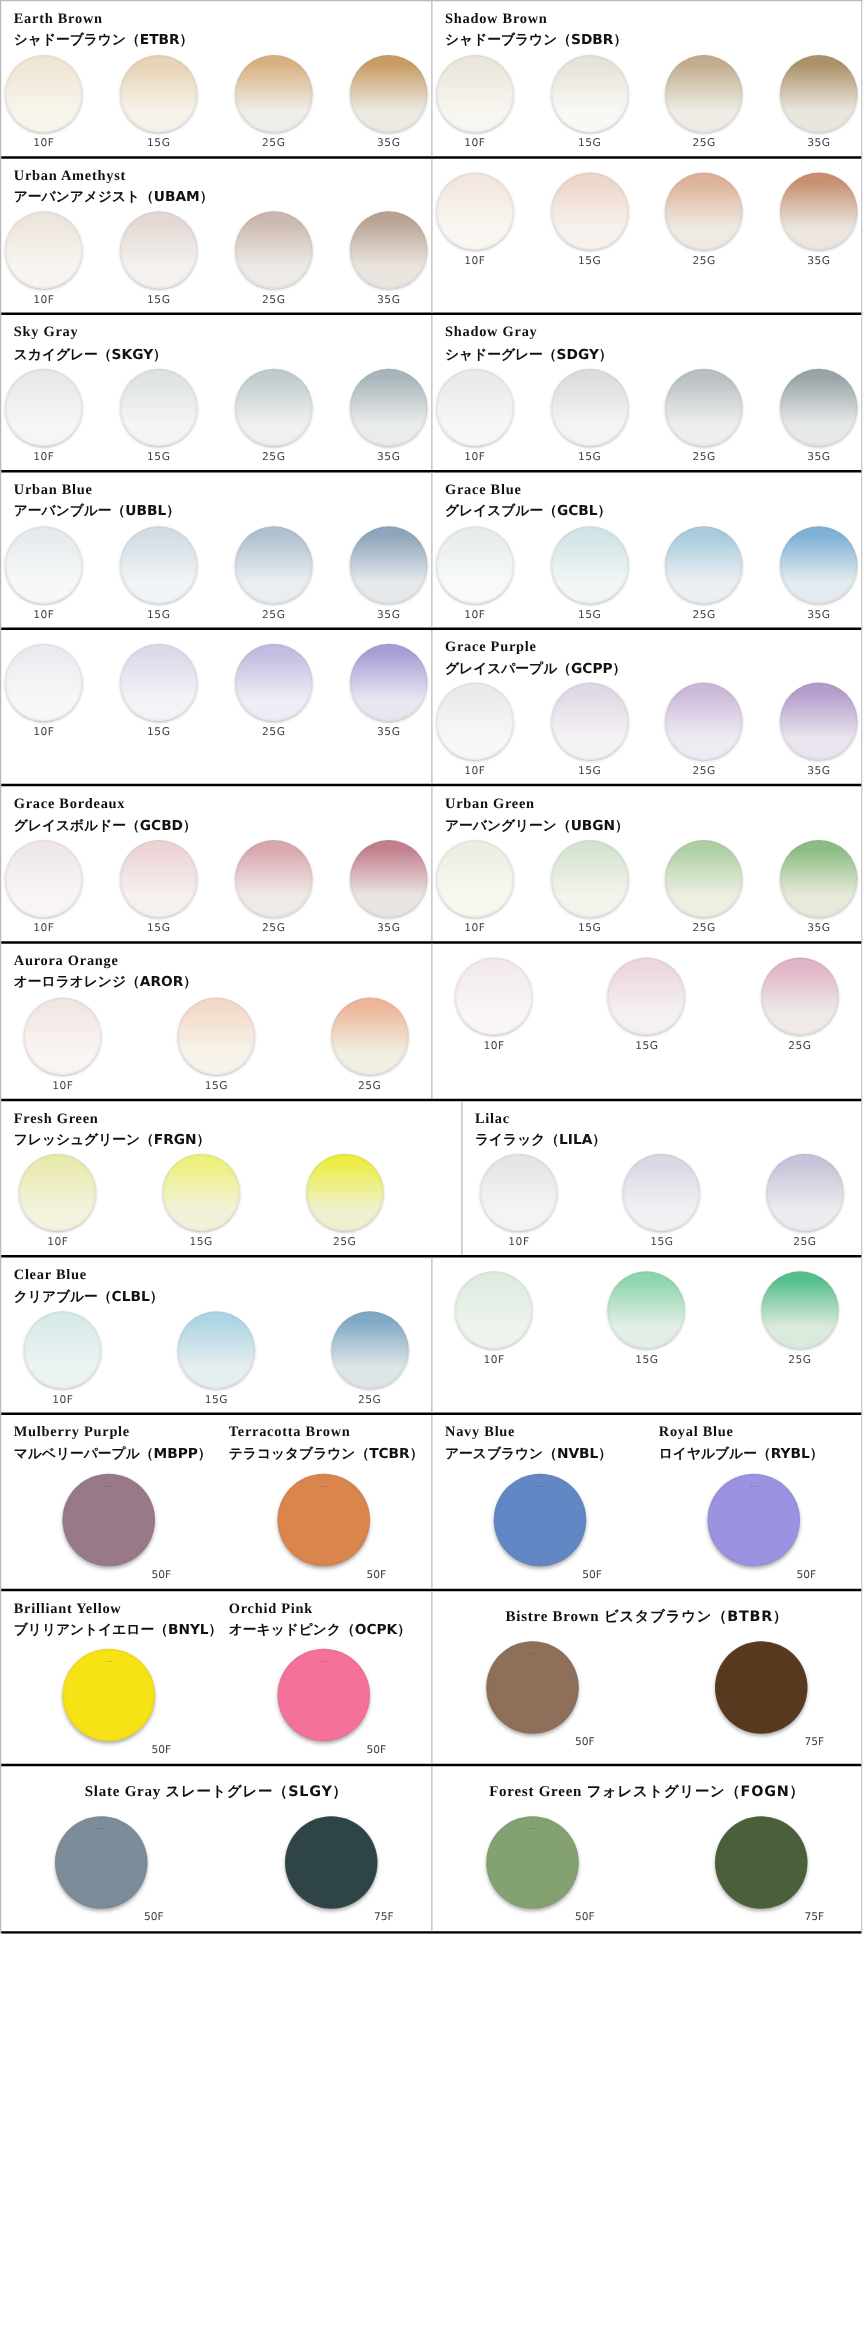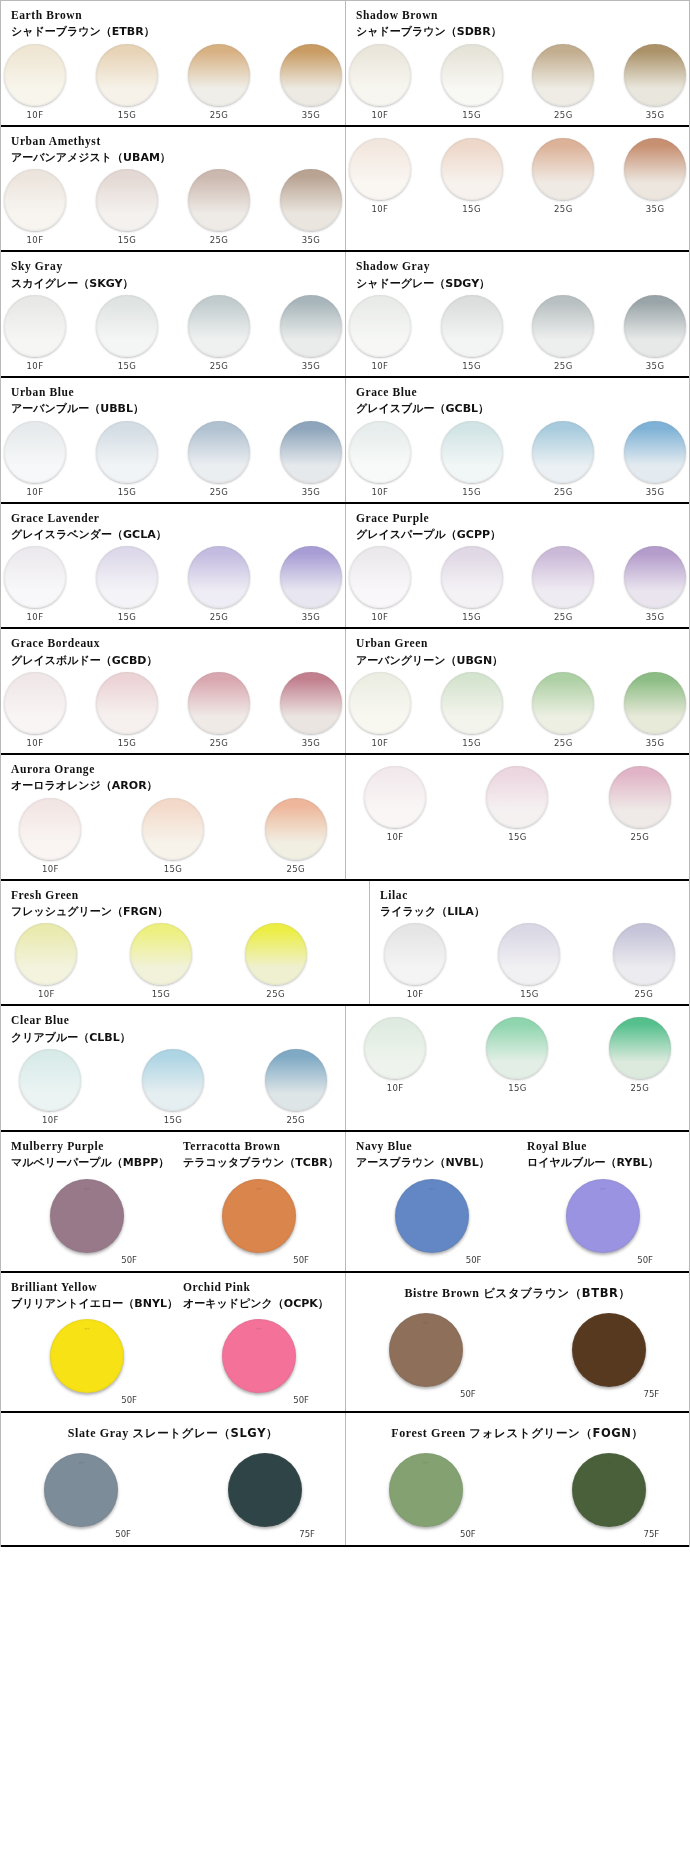--- a/index.html
+++ b/index.html
@@ -327,24 +327,20 @@
           </div>
           <div class="lens-cell">
             <div class="lens" style="background: linear-gradient(rgb(127, 178, 214) 0%, rgb(127, 178, 214) 12%, rgb(228, 235, 240) 72%, rgb(228, 235, 240) 100%);"></div>
             <div class="grade">35G</div>
           </div>
         </div>
       </div>
     </div>
     <div class="row">
       <div class="panel half" style="padding-bottom: 5px;">
-        <div class="titles">
-          <div class="name-en">Grace Lavender</div>
-          <div class="name-jp">グレイスラベンダー（GCLA）</div>
-        </div>
         <div class="lenses">
           <div class="lens-cell">
             <div class="lens" style="background: linear-gradient(rgb(236, 234, 238) 0%, rgb(236, 234, 238) 12%, rgb(248, 247, 249) 72%, rgb(248, 247, 249) 100%);"></div>
             <div class="grade">10F</div>
           </div>
           <div class="lens-cell">
             <div class="lens" style="background: linear-gradient(rgb(221, 217, 234) 0%, rgb(221, 217, 234) 12%, rgb(244, 243, 247) 72%, rgb(244, 243, 247) 100%);"></div>
             <div class="grade">15G</div>
           </div>
           <div class="lens-cell">

